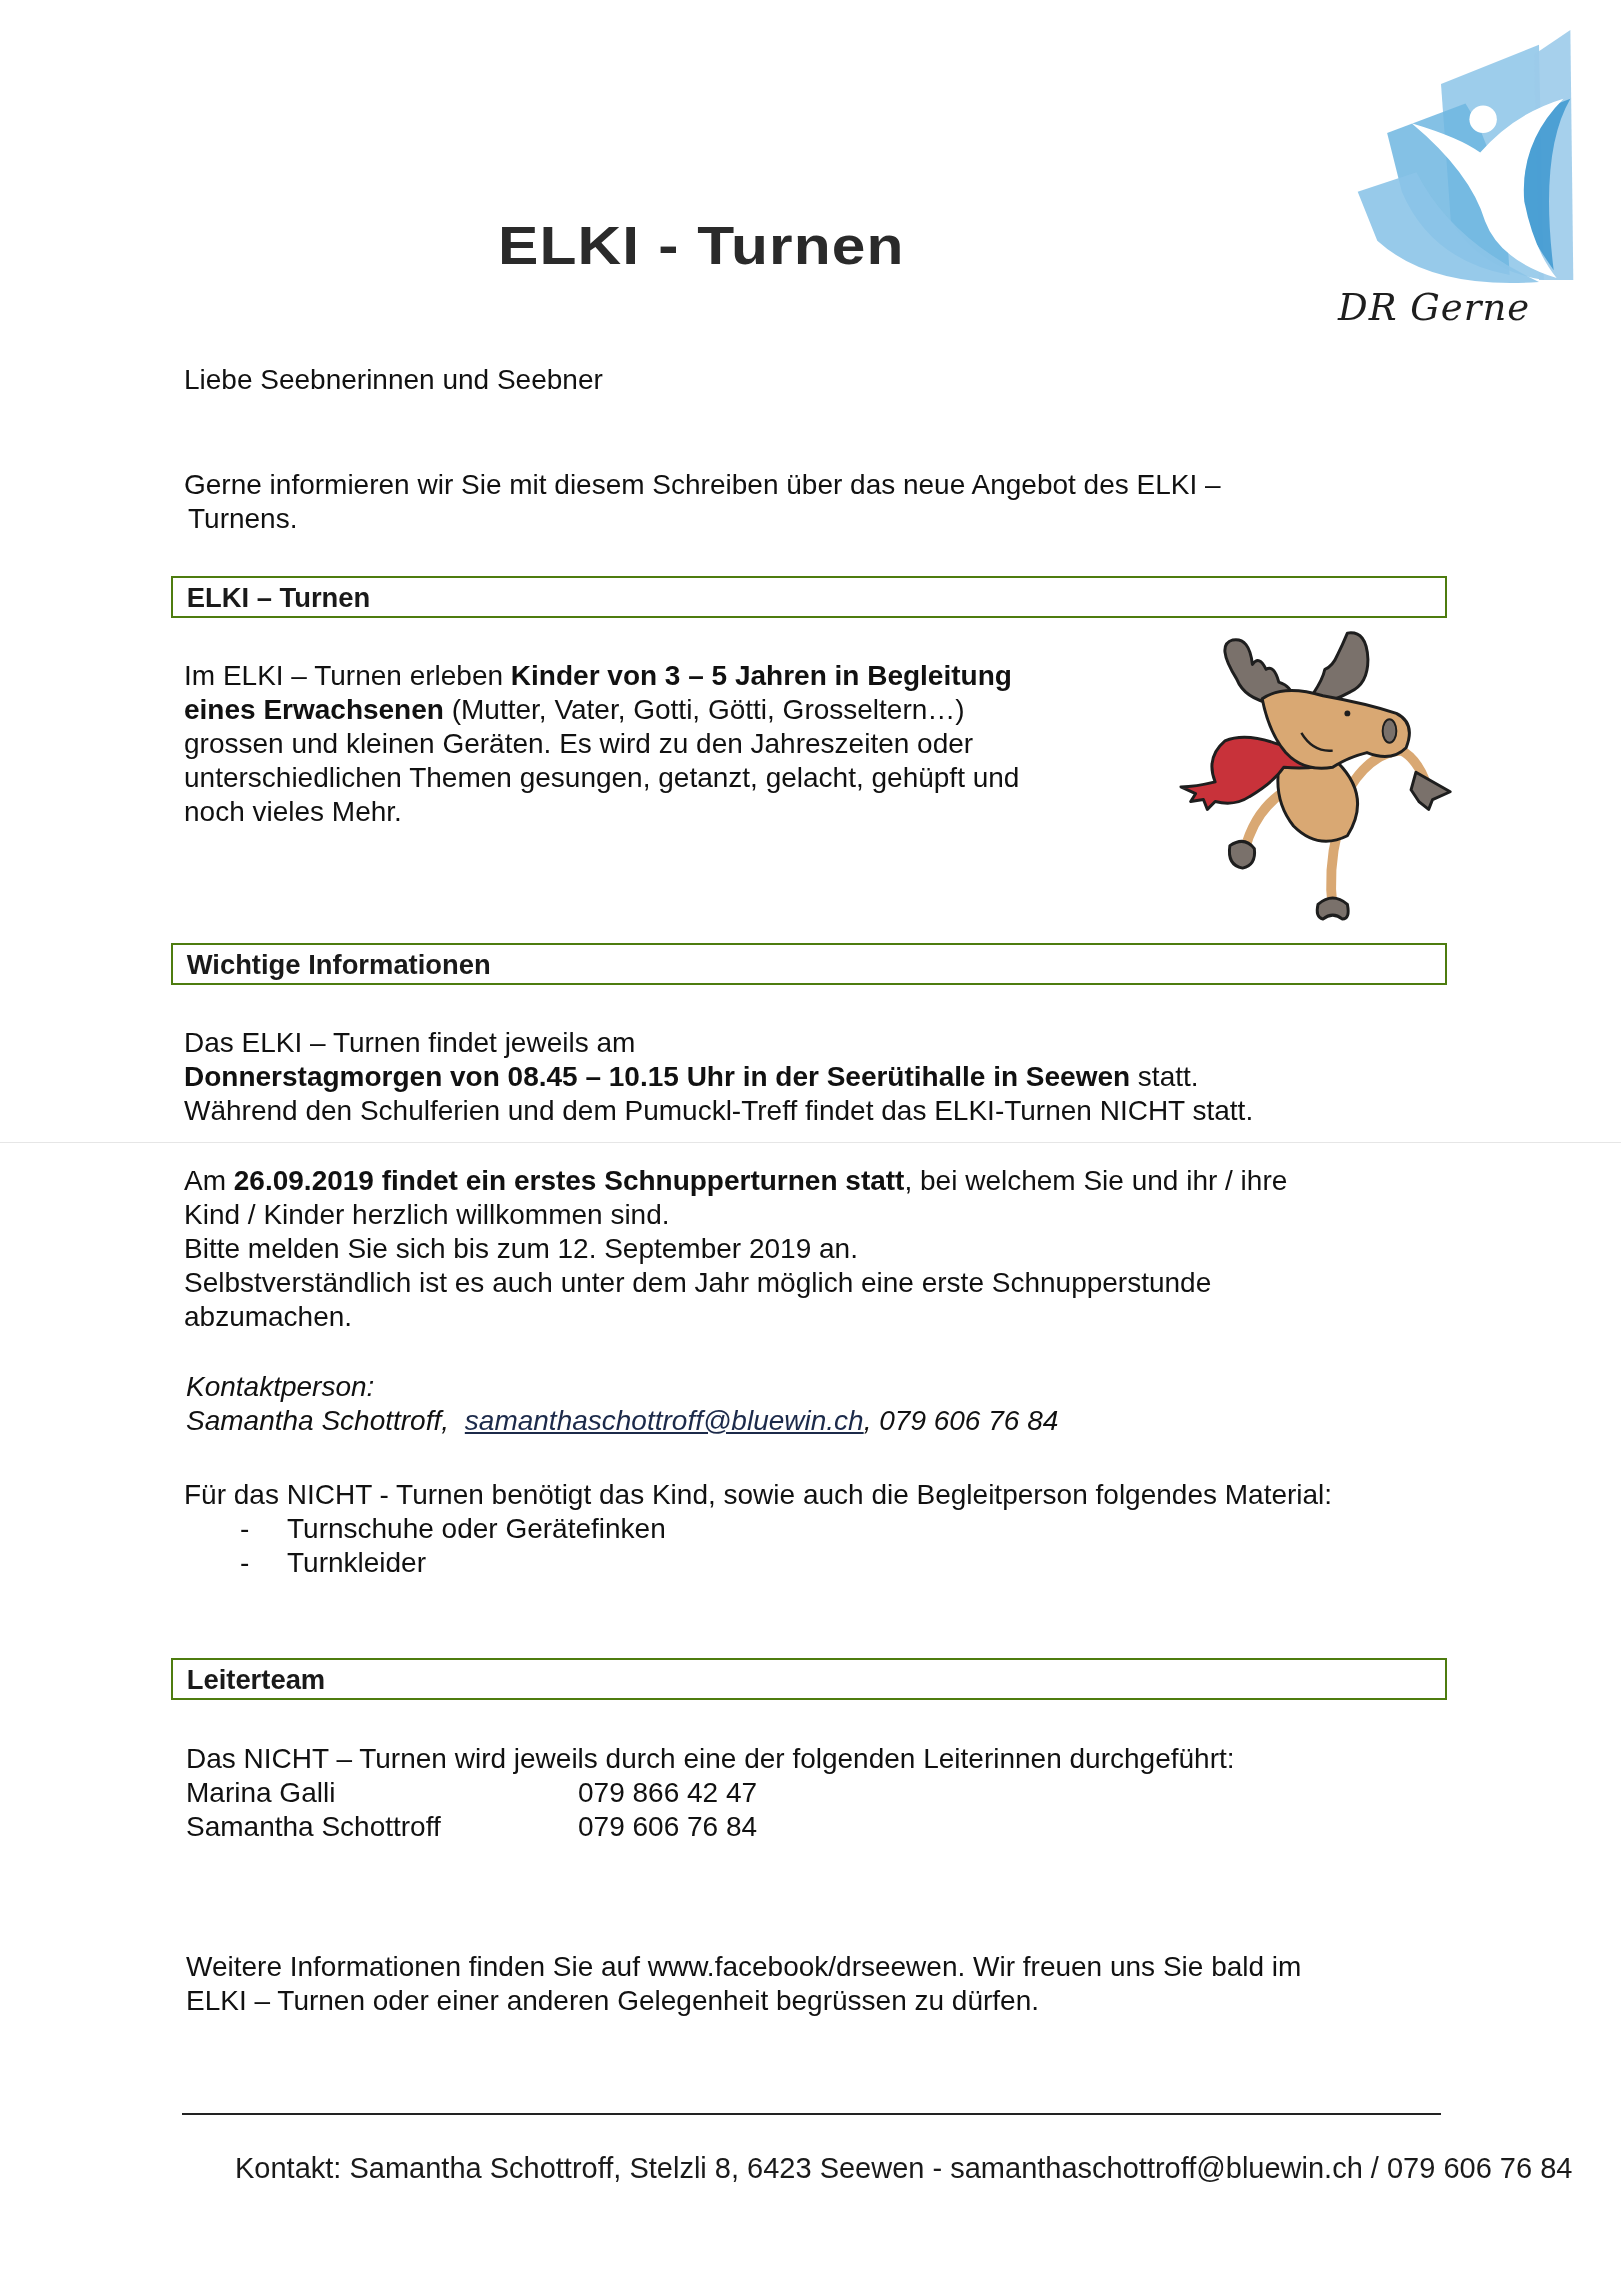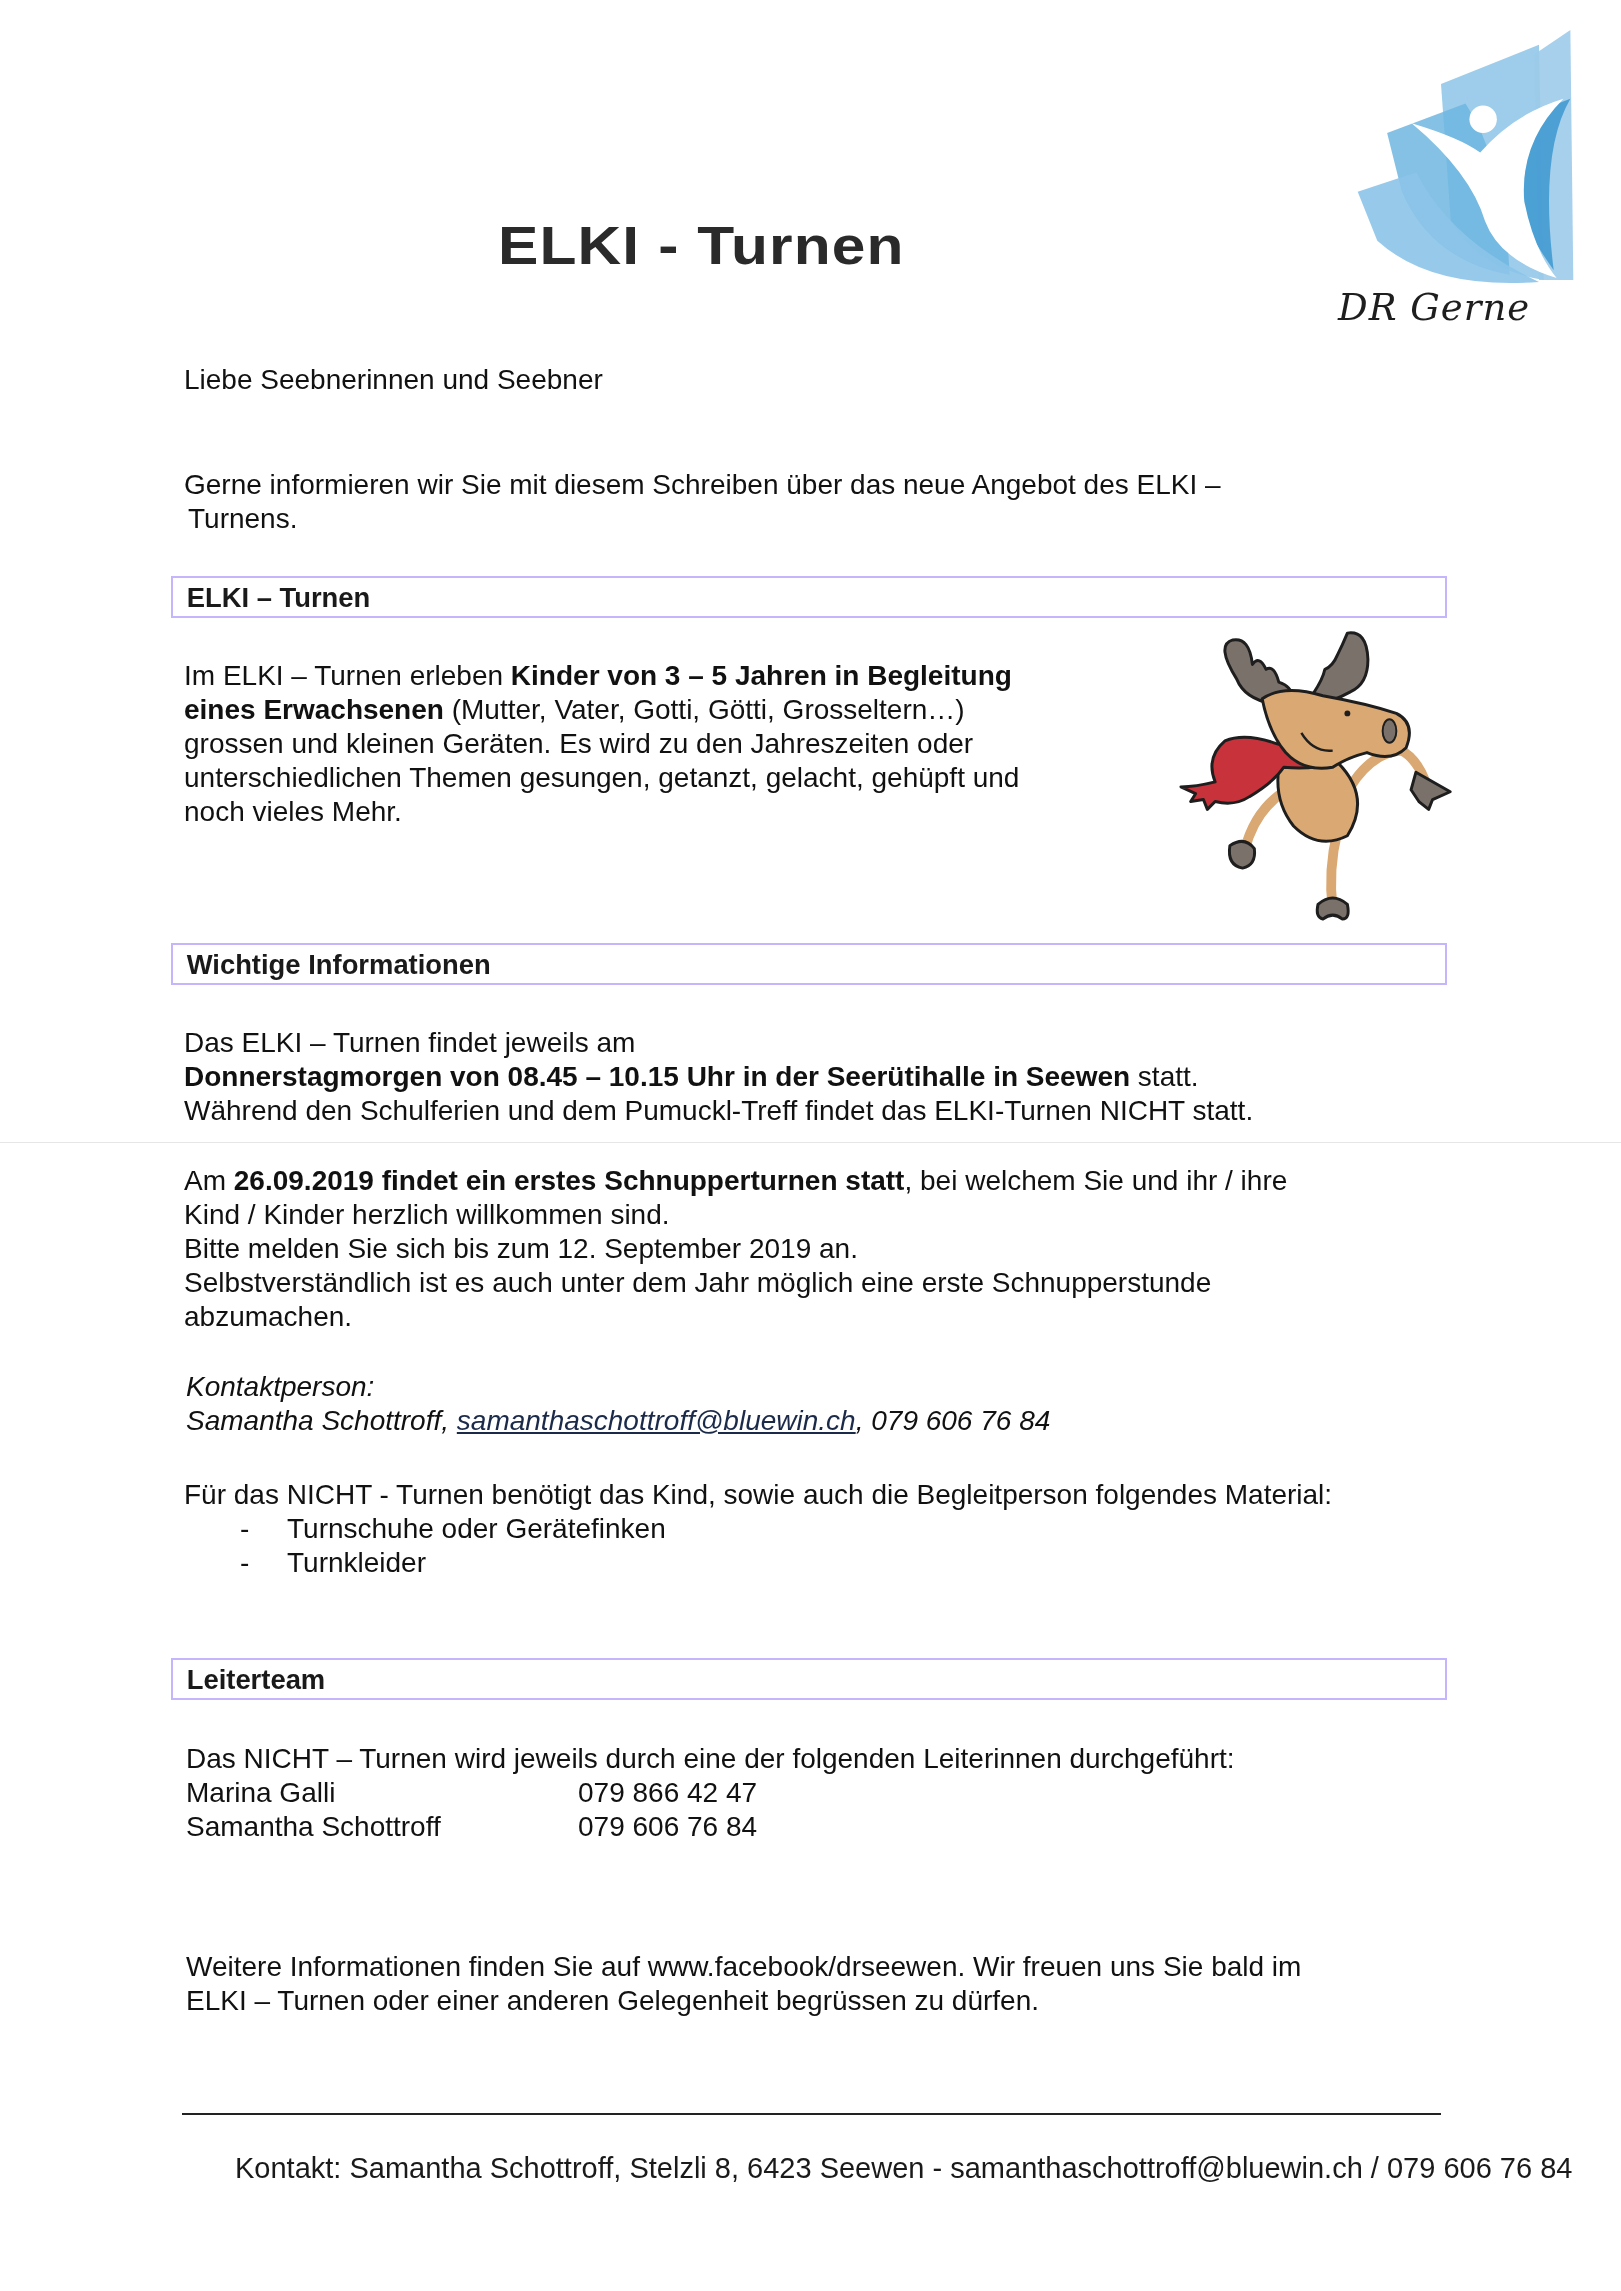--- a/index.html
+++ b/index.html
@@ -2,25 +2,25 @@
 <html><head>
 <meta charset="utf-8">
 <style>
   html, body { margin:0; padding:0; background:#ffffff; }
   body { width:1621px; height:2292px; position:relative; overflow:hidden;
          font-family:"Liberation Sans", sans-serif; color:#111; }
   .abs { position:absolute; }
   .title { left:498px; top:214px; font-size:54px; font-weight:bold; color:#2a2a2a;
            letter-spacing:1px; transform:scaleX(1.12); transform-origin:left top; white-space:nowrap; }
   .body-text { font-size:28px; line-height:34px; white-space:nowrap; }
-  .section-box { left:171px; width:1276px; height:42px; border:2px solid #c4b5fd; box-sizing:border-box; }
+  .section-box { left:171px; width:1276px; height:42px; border:2px solid #4d7c0f; box-sizing:border-box; }
   .section-box span { position:absolute; left:13.7px; top:3.9px; font-size:27.4px; font-weight:bold; color:#1a1a1a; }
   .bold { font-weight:bold; }
   .ital { font-style:italic; }
-  .link { color:#1c2a4a; text-decoration:underline; }
+  .link { color:#1c2a4a; text-decoration:underline;margin-left:8px; }
   .list-dash { position:absolute; left:240px; }
   .list-text { position:absolute; left:287px; }
   .footer-rule { left:182px; top:2113px; width:1259px; height:2px; background:#222; }
   .footer-text { left:235px; top:2152px; font-size:29px; white-space:nowrap; color:#1a1a1a; }
   .scanline { left:0; top:1142px; width:1621px; height:1px; background:#e6e6e6; }
   .logo-caption { left:1338px; top:286px; font-family:"DejaVu Serif", serif; font-style:italic;
                   font-size:37px; color:#1e1e1e; white-space:nowrap; letter-spacing:1px; }
 </style>
 </head>
 <body>

